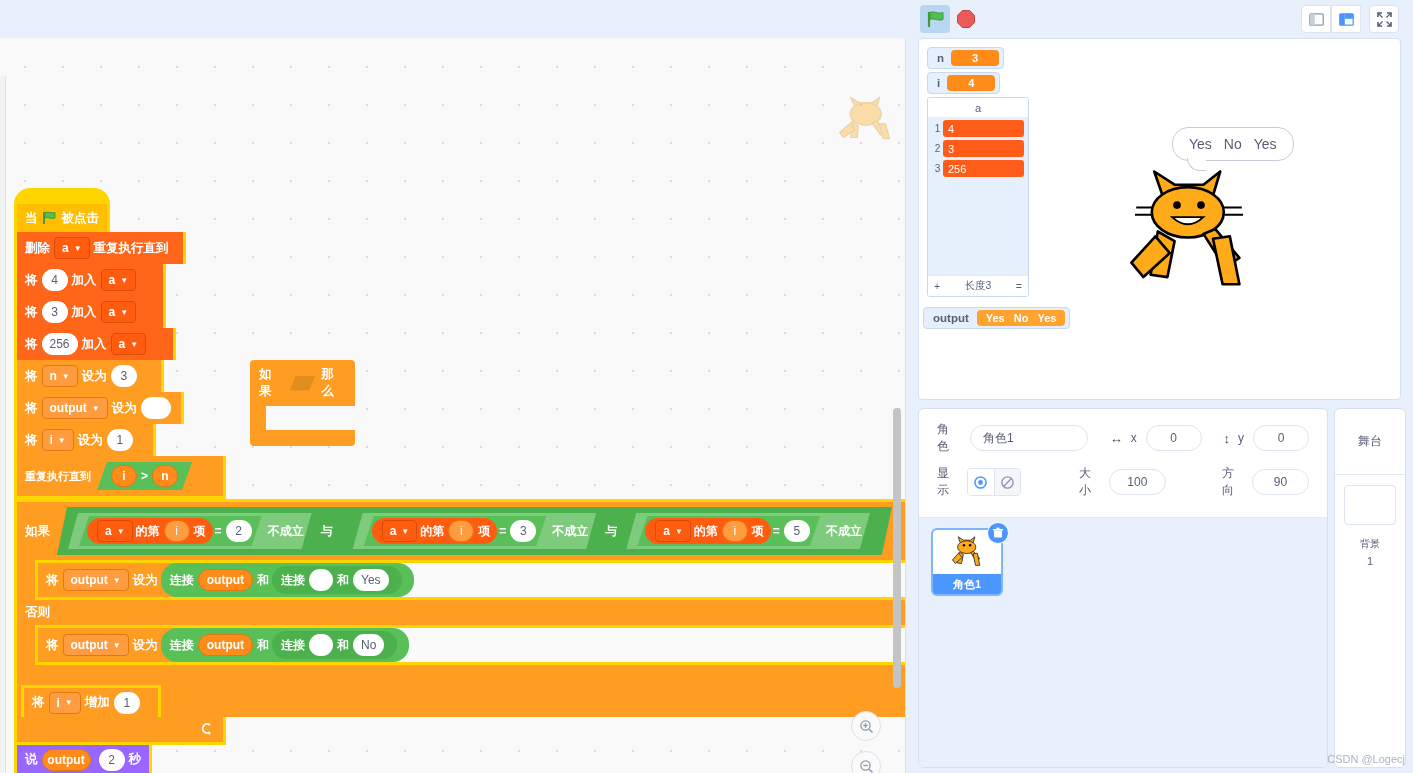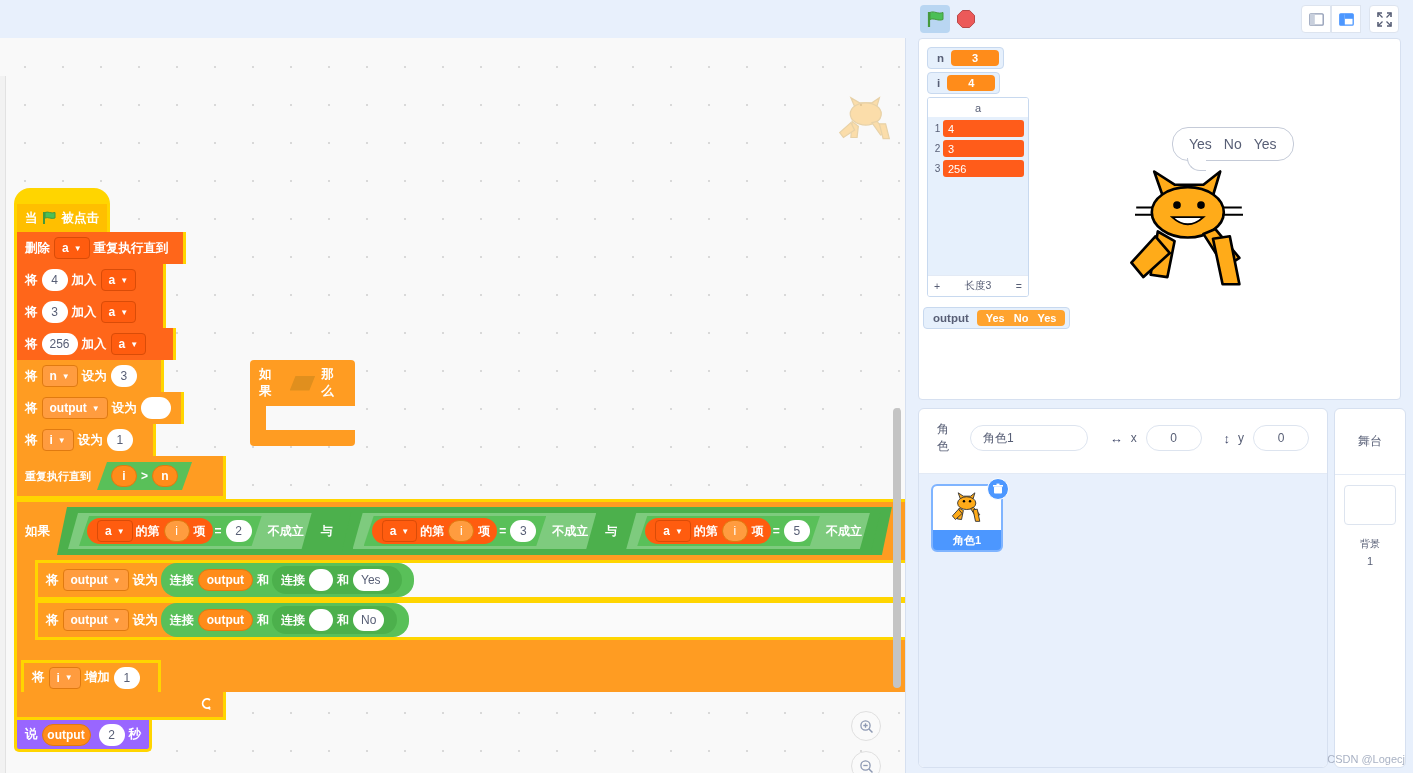--- a/index.html
+++ b/index.html
@@ -428,20 +428,23 @@
                     <span>连接</span>
                     <span class="oval" style="min-width:24px;"></span>
                     <span>和</span>
                     <span class="oval">Yes</span>
                   </span>
                 </span>
               </div>
             </div>
           </div>
 
+          <div style="background:#ff9c22; padding:4px 8px; width:1000px; color:#fff; font-size:12.5px; font-weight:bold;">
+            <span>否则</span>
+          </div>
 
           <div style="display:flex; background:#ff9c22; width:1000px;">
             <div class="c-arm"></div>
             <div style="flex:1; border:3px solid #ffd500; background:#fafafa;">
               <div class="blk stack orange" style="width:350px; border:none;">
                 <span>将</span>
                 <span class="dropdown light">
                   <span>output</span>
                   <span class="caret">▼</span>
                 </span>
@@ -636,20 +639,41 @@
       <div class="info-row">
         <span class="lbl">角色</span>
         <span class="field name">角色1</span>
         <span class="icon-arrow">↔</span>
         <span class="lbl">x</span>
         <span class="field num">0</span>
         <span class="icon-arrow">↕</span>
         <span class="lbl">y</span>
         <span class="field num">0</span>
       </div>
+      <div class="info-row">
+        <span class="lbl">显示</span>
+        <span class="vis-group">
+          <span class="vis-btn active">
+            <svg width="15" height="15" viewBox="0 0 15 15">
+              <circle cx="7.5" cy="7.5" r="5.6" fill="none" stroke="#4c97ff" stroke-width="1.5"></circle>
+              <circle cx="7.5" cy="7.5" r="2.4" fill="#4c97ff"></circle>
+            </svg>
+          </span>
+          <span class="vis-btn off">
+            <svg width="15" height="15" viewBox="0 0 15 15">
+              <circle cx="7.5" cy="7.5" r="5.6" fill="none" stroke="#8d99b3" stroke-width="1.4"></circle>
+              <path d="M3.5 11.5 L11.5 3.5" stroke="#8d99b3" stroke-width="1.4"></path>
+            </svg>
+          </span>
+        </span>
+        <span class="lbl" style="margin-left:58px;">大小</span>
+        <span class="field num" style="width:62px;">100</span>
+        <span class="lbl" style="margin-left:56px;">方向</span>
+        <span class="field num" style="width:62px;">90</span>
+      </div>
     </div>
 
     <div class="sprite-list">
       <div class="sprite-card">
         <div class="sprite-thumb">
           <svg width="42" height="34" viewBox="0 0 100 112">
             <g fill="#ffab19" stroke="#333" stroke-width="3" stroke-linejoin="round">
               <path d="M28 26 L21 6 L38 17 L62 17 L76 6 L70 26 Z"></path>
               <ellipse cx="49" cy="40" rx="30" ry="21"></ellipse>
               <path d="M24 56 L18 92 L32 94 L38 64 Z"></path>

